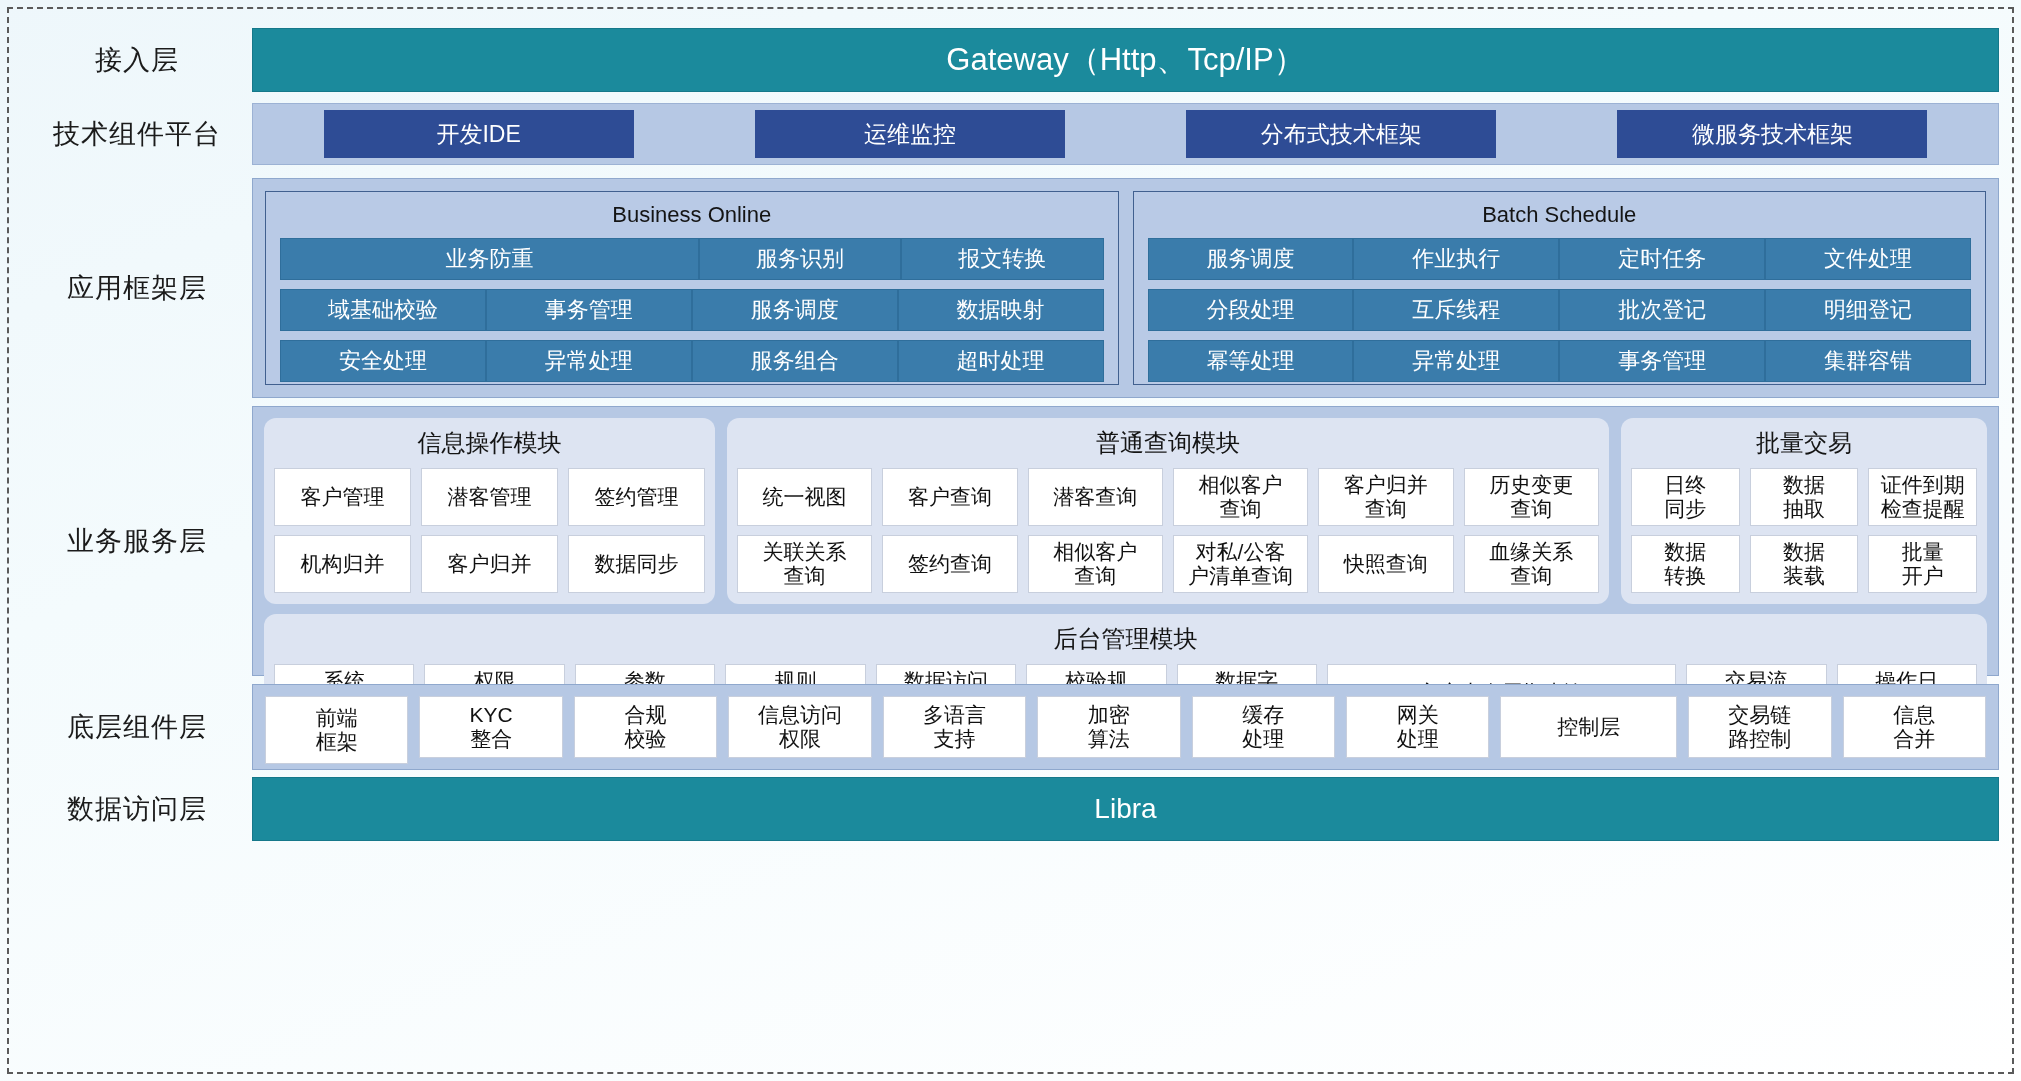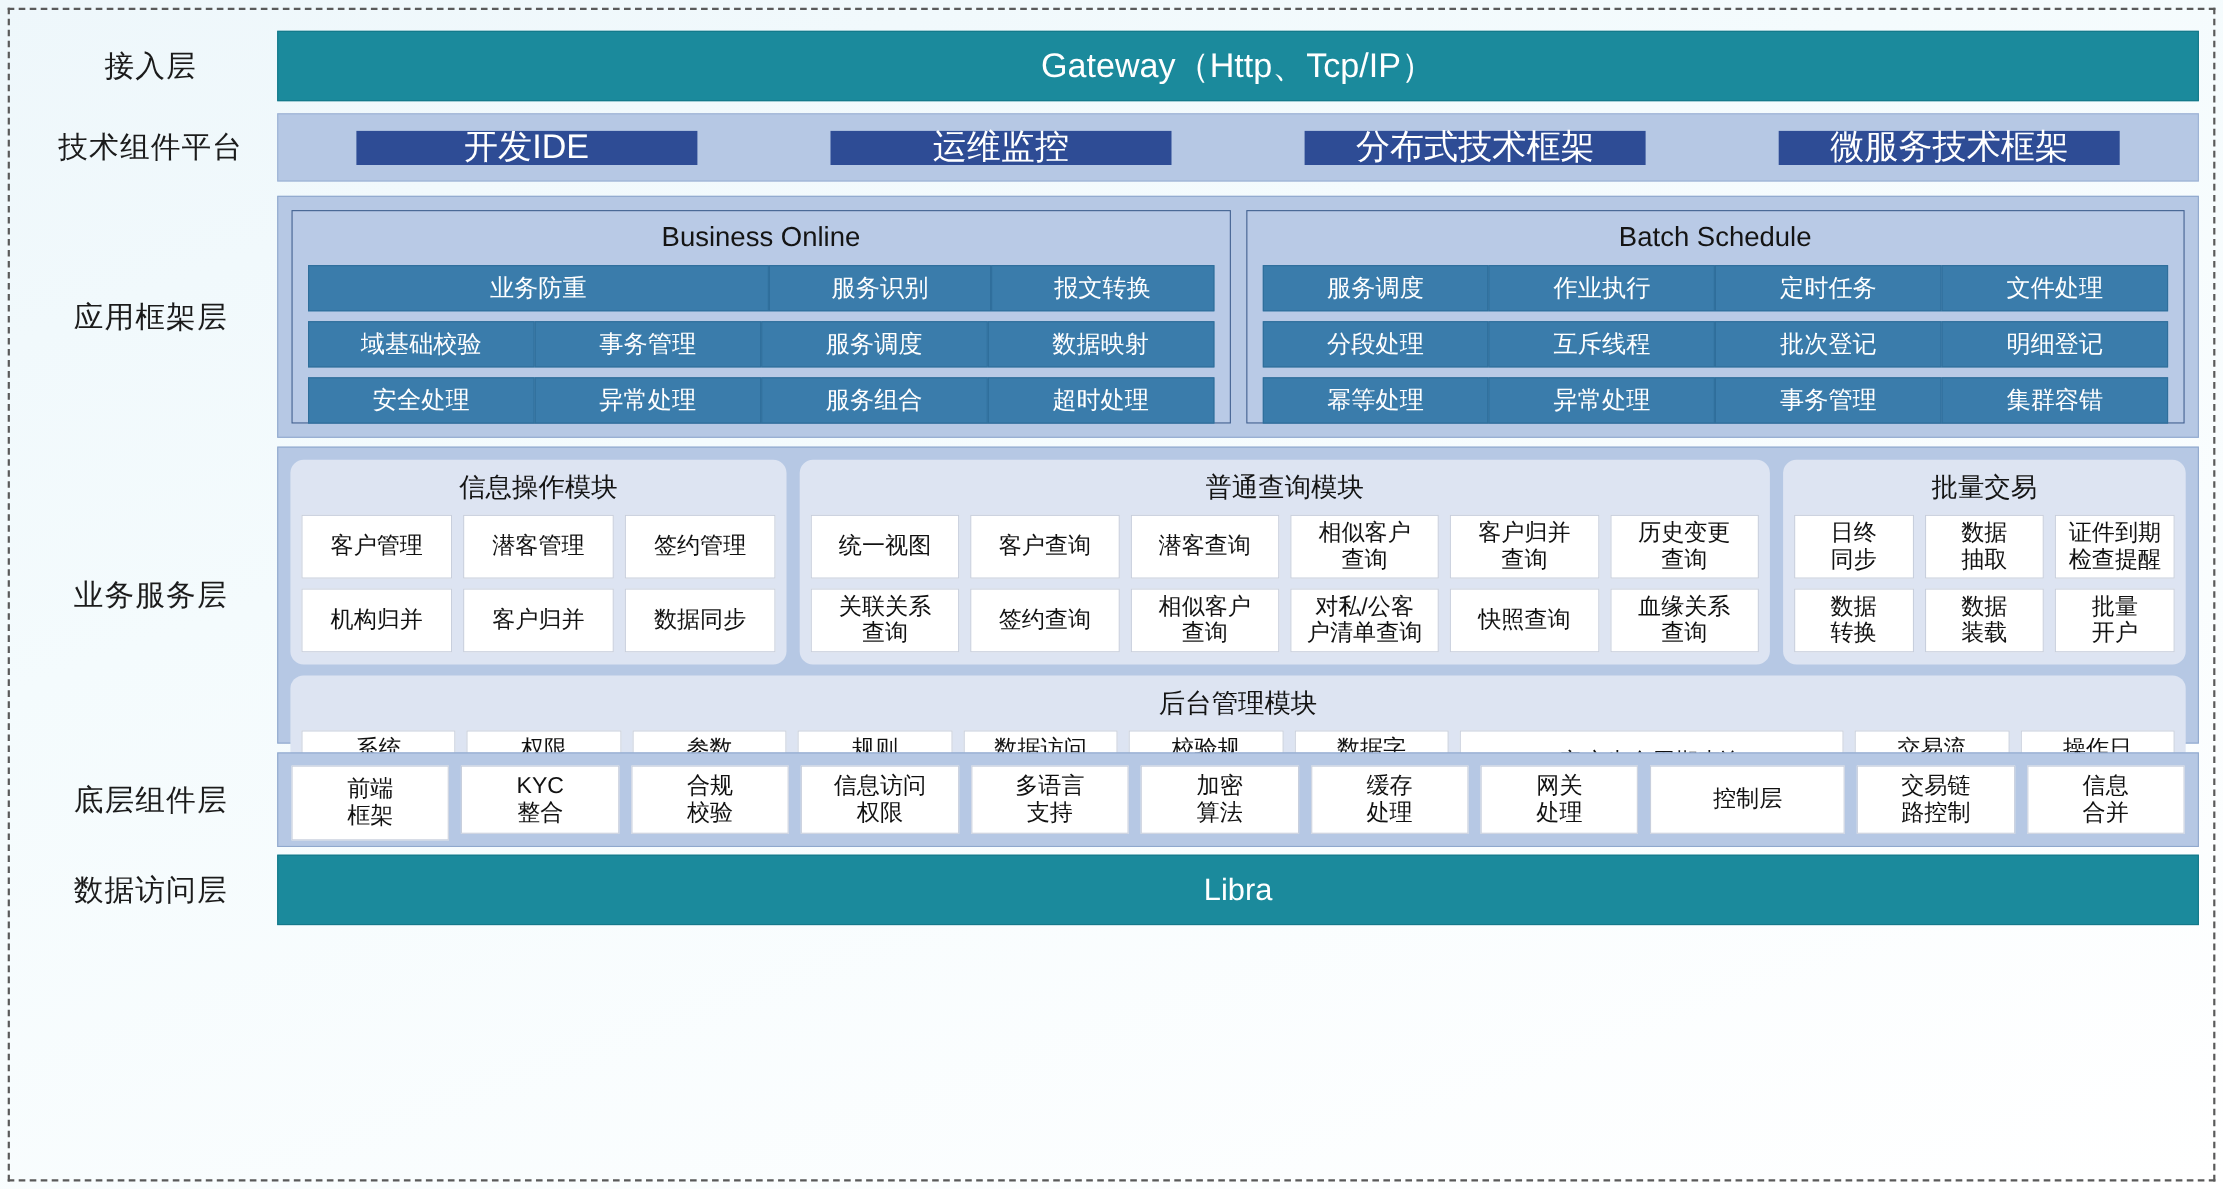--- a/index.html
+++ b/index.html
@@ -70,22 +70,22 @@
     box-sizing: border-box;
     display: flex;
     align-items: center;
     justify-content: space-around;
     height: 62px;
     padding: 0 10px;
   }
   .tech-chip {
     background: #2e4c95;
     color: #ffffff;
-    font-size: 31px;
-    height: 31px;
+    font-size: 23px;
+    height: 48px;
     width: 310px;
     display: flex;
     align-items: center;
     justify-content: center;
     box-sizing: border-box;
   }
 
   
   .appfw-band {
     background: #b6c8e4;
@@ -99,21 +99,21 @@
     flex: 1 1 50%;
     background: #b9cae6;
     border: 1px solid #41608f;
     box-sizing: border-box;
     padding: 8px 14px 14px 14px;
     display: flex;
     flex-direction: column;
   }
   .appfw-title {
     text-align: center;
-    font-size: 25px;
+    font-size: 22px;
     color: #141414;
     padding: 2px 0 10px 0;
     font-family: "Liberation Sans", "DejaVu Sans", sans-serif;
   }
   .appfw-grid {
     display: flex;
     flex-direction: column;
     gap: 9px;
   }
   .appfw-rowline {

